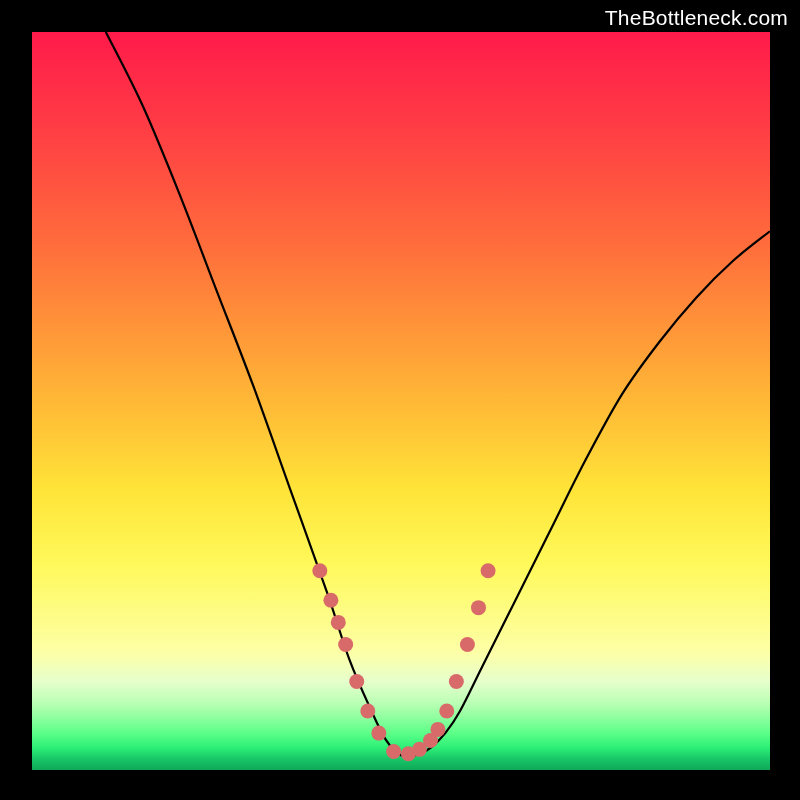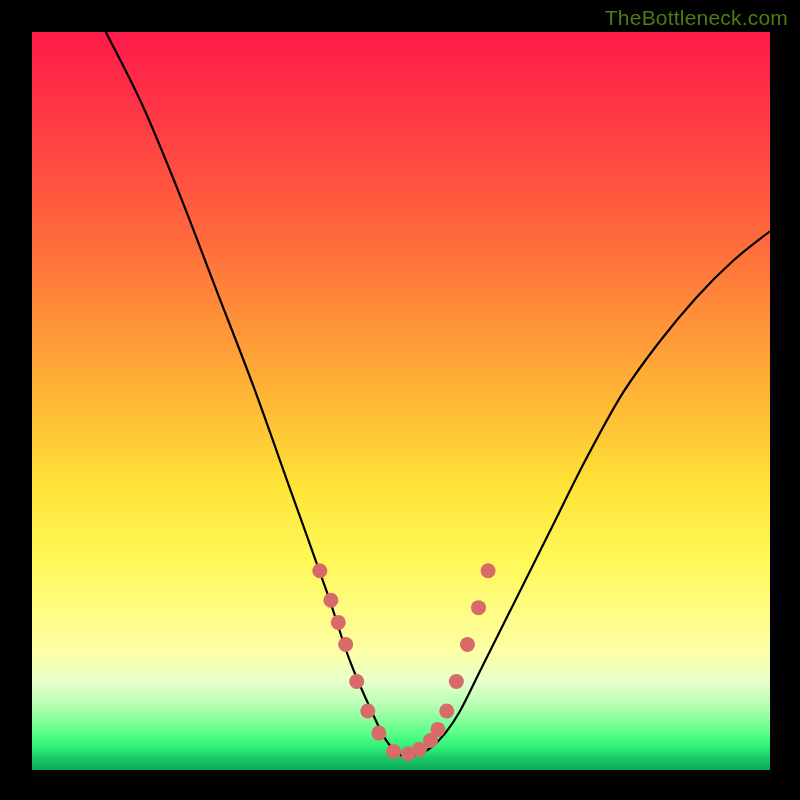--- a/index.html
+++ b/index.html
@@ -33,21 +33,21 @@
       #18c667 98.5%,
       #0fa857 100%
     );
   }
   .watermark {
     position: absolute;
     top: 6px;
     right: 12px;
     font-family: Arial, Helvetica, sans-serif;
     font-size: 21px;
-    color: #4d7c0f;
+    color: #ffffff;
     letter-spacing: 0.2px;
   }
   svg.curve {
     position: absolute;
     left: 0; top: 0;
     width: 100%; height: 100%;
     overflow: visible;
   }
 </style>
 </head>

